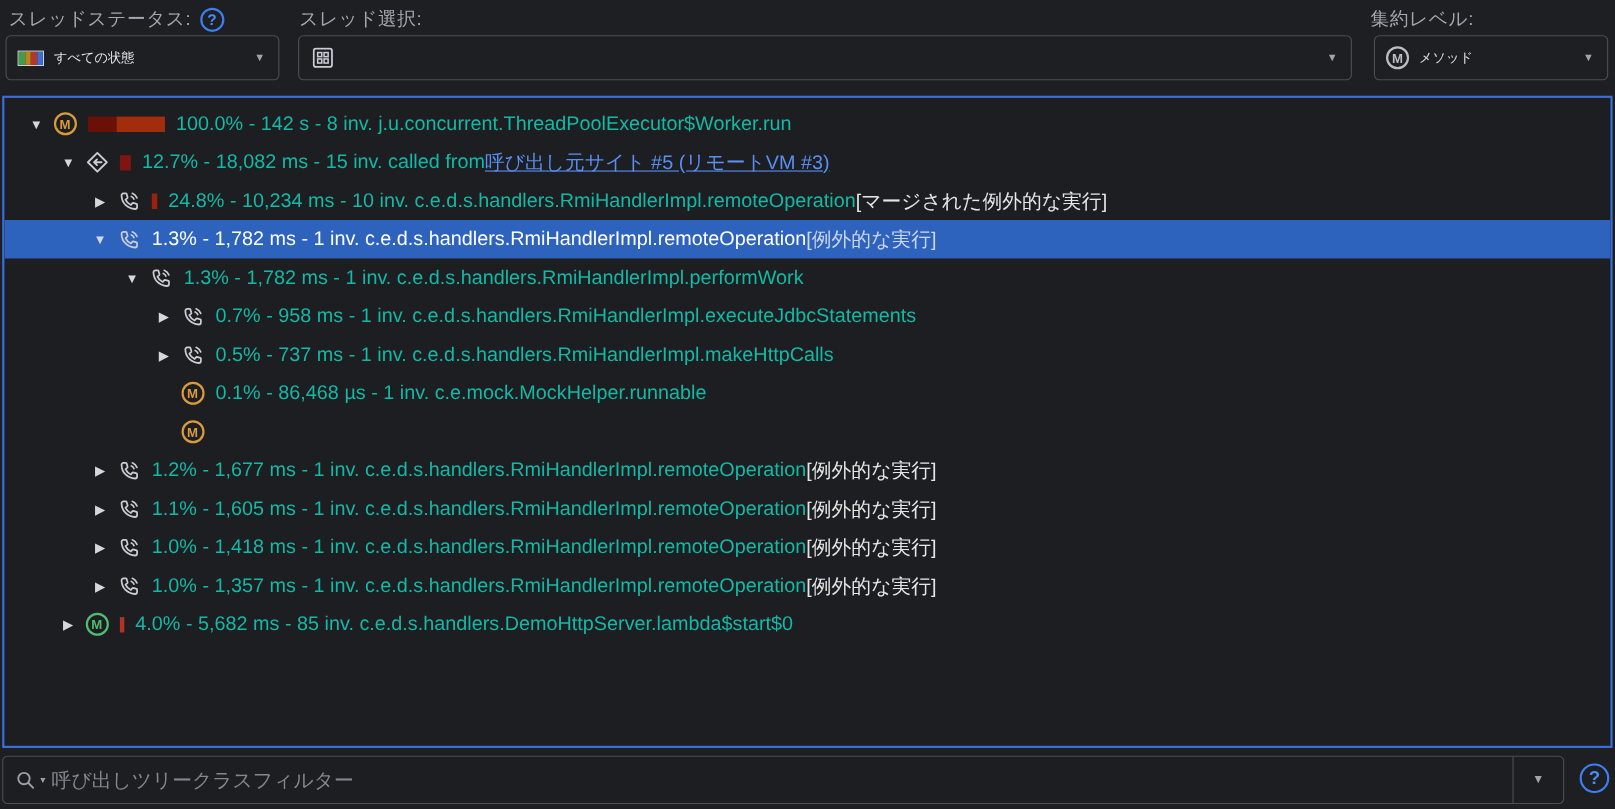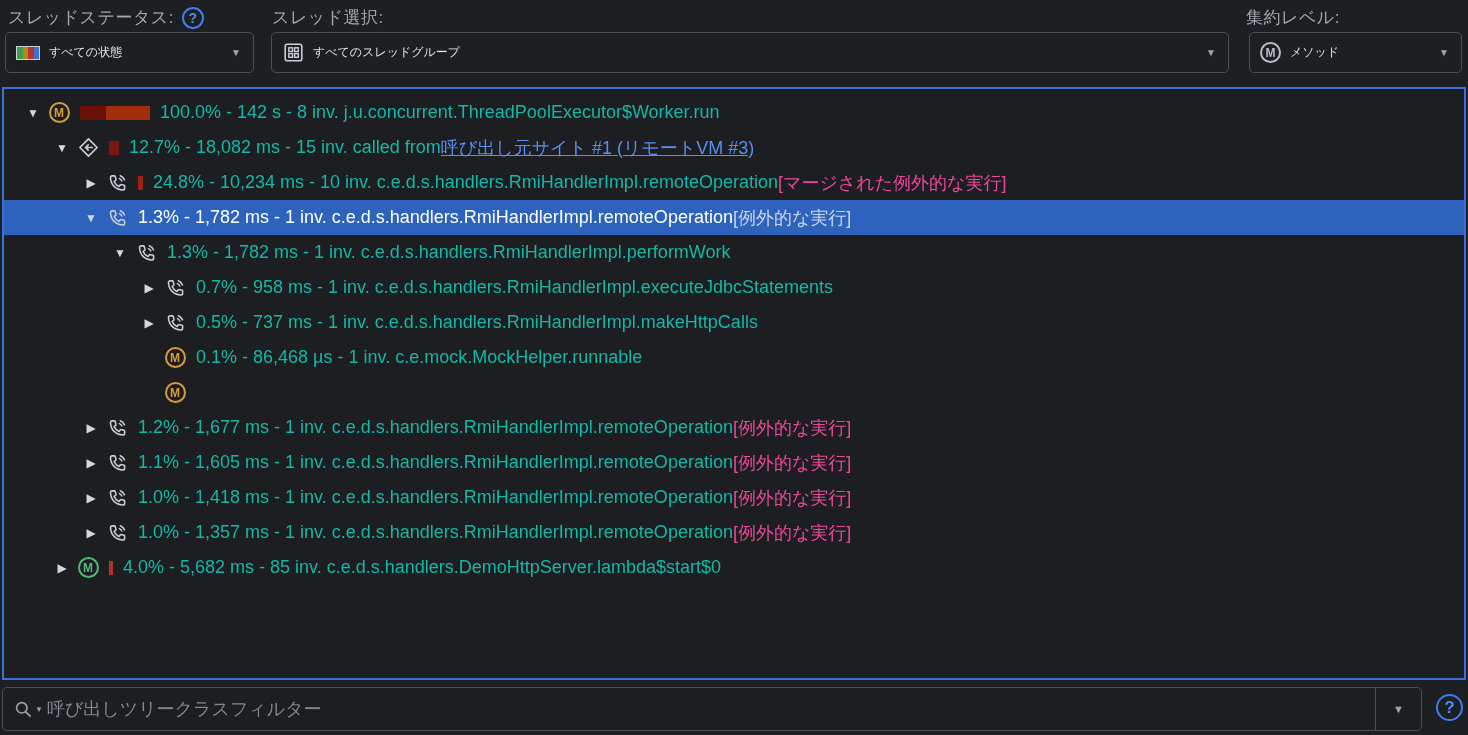--- a/index.html
+++ b/index.html
@@ -68,21 +68,21 @@
     display: inline-block; width: 30px; flex: 0 0 30px;
     text-align: center; font-size: 12px; color: #d4d7dc;
   }
   .row-icon {
     width: 22px; flex: 0 0 22px; margin-right: 10px;
     display: inline-flex; align-items: center; justify-content: center;
   }
   .bar { display: inline-flex; height: 14px; margin-right: 10px; flex: 0 0 auto; }
   .bar i { display: block; height: 100%; }
   .row-text { color: #14b8a6; }
-  .row-suffix { color: #ec4899; }
+  .row-suffix { color: #e5e5e5; }
   .row.selected .row-text { color: #ffffff; }
   .row.selected .row-suffix { color: #ccd6ea; }
   .row-link { color: #588ff2; text-decoration: underline; cursor: pointer; }
   
   .filter-wrap {
     position: absolute; left: 2px; top: 687px;
     width: 1420px; height: 44px;
     border: 1px solid #4a4e55; border-radius: 5px;
     display: flex; align-items: center;
     background: #1d1e21;
@@ -134,21 +134,20 @@
   <div class="combo" style="left:271px; width:958px;">
     <span class="row-icon" style="margin-right:0;">
       <svg width="19" height="19" viewBox="0 0 19 19">
         <rect x="1.2" y="1.2" width="16.6" height="16.6" rx="2" fill="none" stroke="#c9cdd5" stroke-width="1.6"></rect>
         <rect x="4.8" y="4.8" width="3.7" height="3.7" fill="none" stroke="#c9cdd5" stroke-width="1.4"></rect>
         <rect x="10.6" y="4.8" width="3.7" height="3.7" fill="none" stroke="#c9cdd5" stroke-width="1.4"></rect>
         <rect x="4.8" y="10.6" width="3.7" height="3.7" fill="none" stroke="#c9cdd5" stroke-width="1.4"></rect>
         <rect x="10.6" y="10.6" width="3.7" height="3.7" fill="none" stroke="#c9cdd5" stroke-width="1.4"></rect>
       </svg>
     </span>
-    <span class="combo-text">すべてのスレッドグループ</span>
     <span class="spacer"></span>
     <span class="dd-arrow">▼</span>
   </div>
 
   <div class="tb-label" style="left:1246px;">
     <span>集約レベル:</span>
   </div>
 
   <div class="combo" style="left:1249px; width:213px;">
     <span class="m-icon m-gray">M</span>
@@ -176,21 +175,21 @@
         <span class="row-icon">
           <svg width="21" height="21" viewBox="0 0 20 20">
             <path d="M10 1.8 L18.2 10 L10 18.2 L1.8 10 Z" fill="none" stroke="#c9cdd5" stroke-width="1.6" stroke-linejoin="round"></path>
             <path d="M13.6 10 L7.2 10 M9.7 7.5 L7.2 10 L9.7 12.5" fill="none" stroke="#c9cdd5" stroke-width="1.6" stroke-linecap="round" stroke-linejoin="round"></path>
           </svg>
         </span>
         <span class="bar">
           <i style="width: 10px; background: rgb(126, 21, 18);"></i>
         </span>
         <span class="row-text">12.7% - 18,082 ms - 15 inv. called from </span>
-        <span class="row-link">呼び出し元サイト #1 (リモートVM #3)</span>
+        <span class="row-link">呼び出し元サイト #5 (リモートVM #3)</span>
       </div>
       <div class="row" style="padding-left: 72px;">
         <span class="caret">▶</span>
         <span class="row-icon">
           <svg width="20" height="20" viewBox="0 0 20 20">
             <path d="M5.2 2.9 L7.5 2.9 C7.8 2.9 8.0 3.1 8.1 3.3 L9.0 6.4 C9.1 6.7 9.0 6.9 8.8 7.1 L7.1 8.5 C8.1 10.8 9.7 12.4 12.0 13.4 L13.4 11.7 C13.6 11.5 13.9 11.4 14.1 11.5 L17.1 12.3 C17.4 12.4 17.6 12.6 17.6 12.9 L17.6 15.2 C17.6 16.2 16.8 17.0 15.8 17.0 C8.8 16.7 3.7 11.7 3.5 4.7 C3.4 3.7 4.2 2.9 5.2 2.9 Z" fill="none" stroke="#c9cdd5" stroke-width="1.6" stroke-linejoin="round"></path>
             <path d="M12.4 5.6 A4.4 4.4 0 0 1 14.8 8.0" fill="none" stroke="#c9cdd5" stroke-width="1.5" stroke-linecap="round"></path>
             <path d="M13.3 2.7 A7.6 7.6 0 0 1 17.5 6.9" fill="none" stroke="#c9cdd5" stroke-width="1.5" stroke-linecap="round"></path>
           </svg>
         </span>

